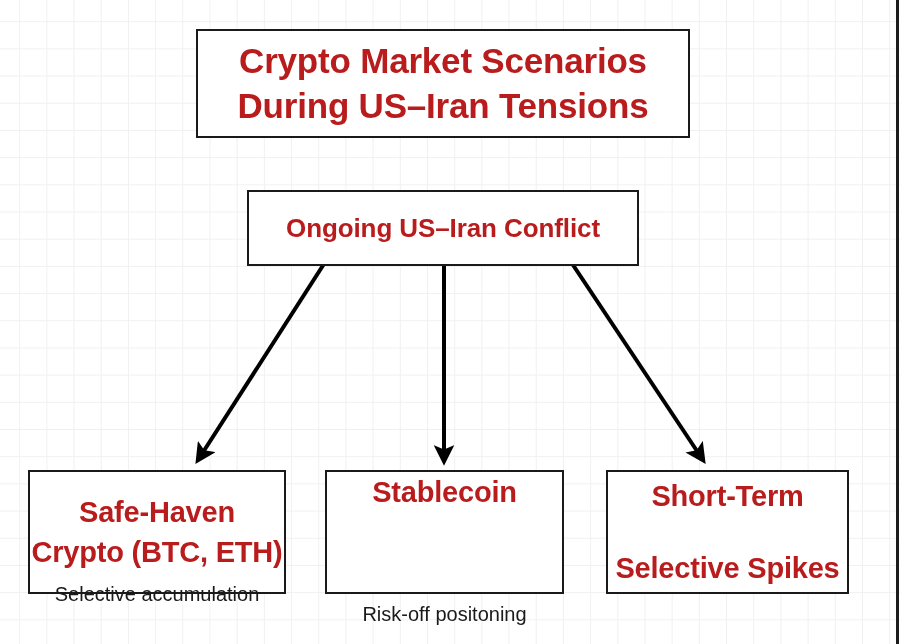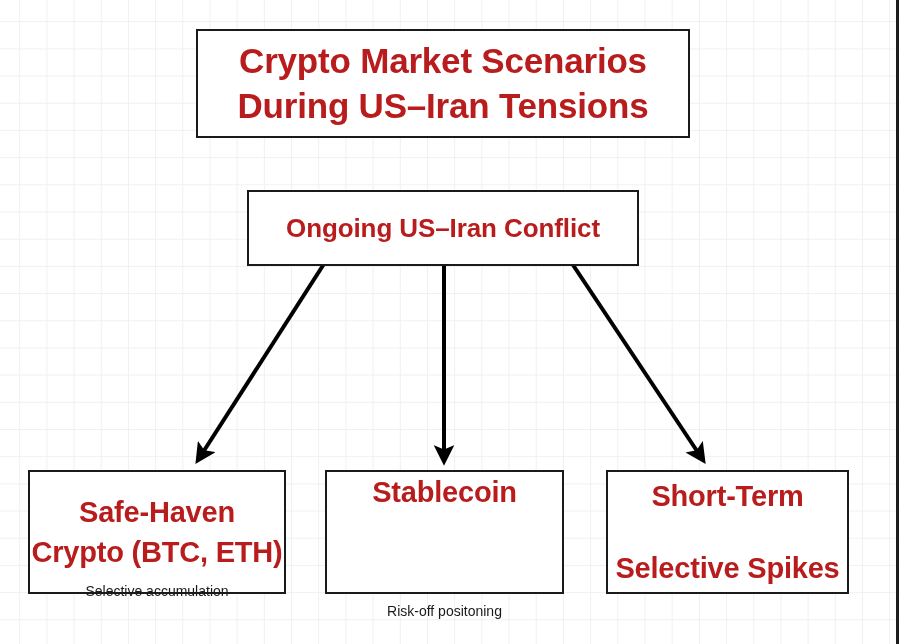--- a/index.html
+++ b/index.html
@@ -68,21 +68,21 @@
   }
   #leaf-node-0 { left: 28px;  width: 258px; }
   #leaf-node-1 { left: 325px; width: 239px; justify-content: space-between; }
   #leaf-node-2 { left: 606px; width: 243px; gap: 32px; }
   .node-line { display: block; white-space: nowrap; }
 
   .caption {
     position: absolute;
     top: 583px;
     text-align: center;
-    font-size: 14px;
+    font-size: 20px;
     color: #1a1a1a;
     font-weight: normal;
     white-space: nowrap;
   }
   #caption-0 { left: 28px;  width: 258px; }
   #caption-1 { left: 325px; width: 239px; margin-top: 20px; }
   #caption-2 { left: 606px; width: 243px; }
 
   #edges {
     position: absolute;

